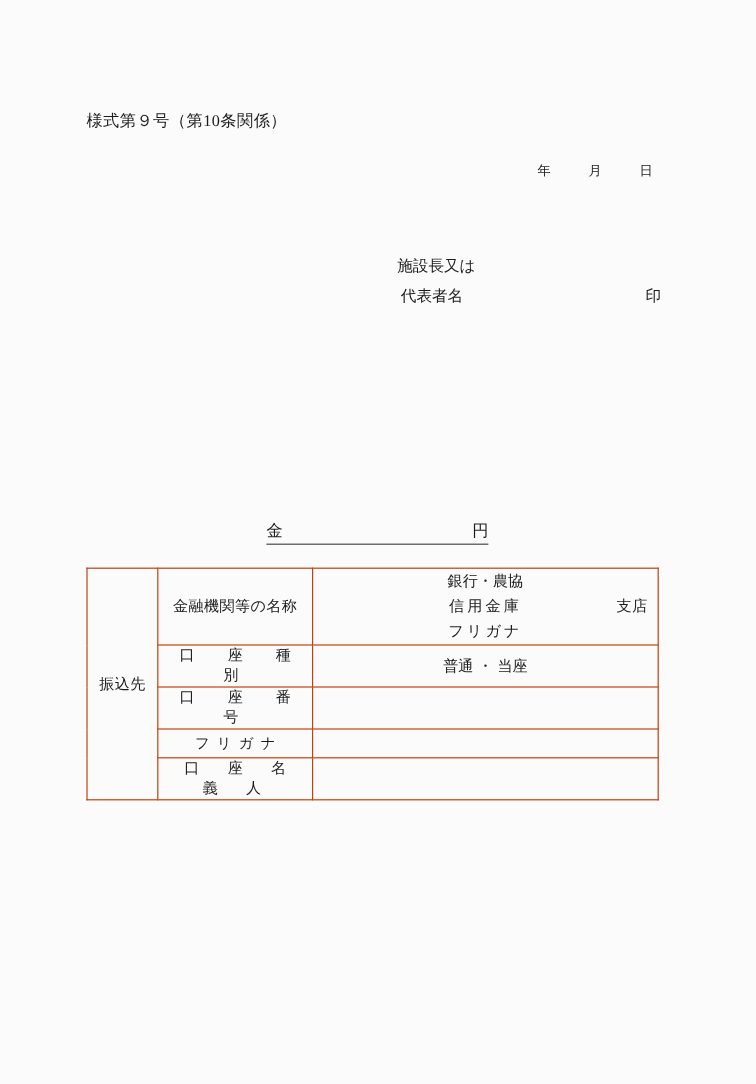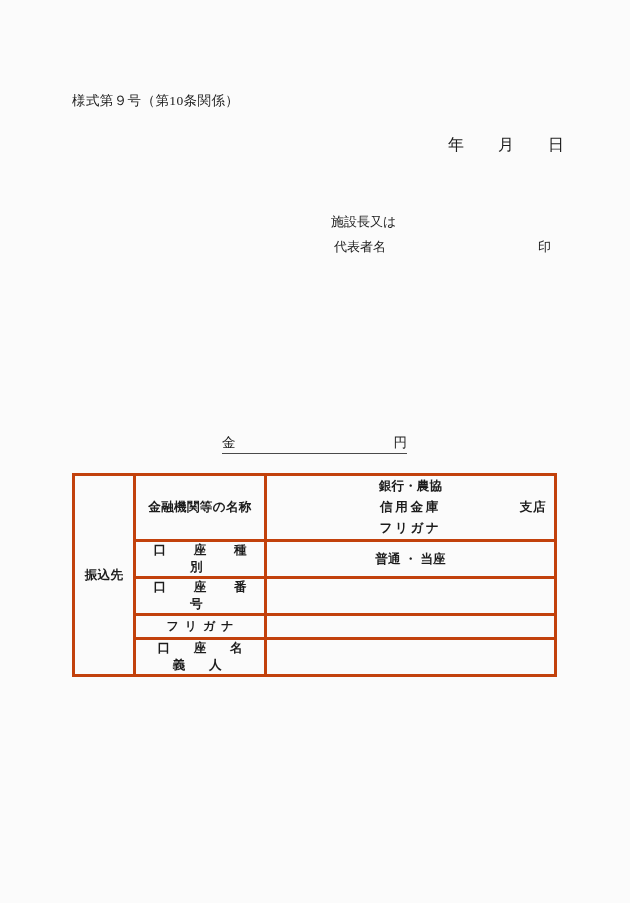--- a/index.html
+++ b/index.html
@@ -31,21 +31,21 @@
     left: 72px;
     top: 92px;
     font-size: 13.5px;
     letter-spacing: 0.4px;
     white-space: nowrap;
   }
 
   .date-line {
     left: 448px;
     top: 135px;
-    font-size: 16px;
+    font-size: 11px;
     white-space: nowrap;
   }
   .date-line .seg { display: inline-block; }
   .date-line .gap-a { display: inline-block; width: 26px; }
   .date-line .gap-b { display: inline-block; width: 26px; }
 
   .addressee {
     left: 72px;
     top: 175px;
     font-size: 13.5px;
@@ -111,25 +111,24 @@
   .bank-table {
     position: absolute;
     left: 72px;
     top: 473px;
     width: 473px;
     border-collapse: collapse;
     table-layout: fixed;
     font-size: 12.6px;
   }
   .bank-table td {
-    border: 3px solid #c2410c;
+    border: 1px solid #c2410c;
     padding: 0;
     vertical-align: middle;
     background: transparent;
-    font-weight: bold;
   }
   .col-head { width: 58px; }
   .col-label { width: 128px; }
   .col-value { width: 287px; }
 
   .cell-side {
     text-align: center;
     font-size: 12.6px;
     letter-spacing: 0.3px;
   }

